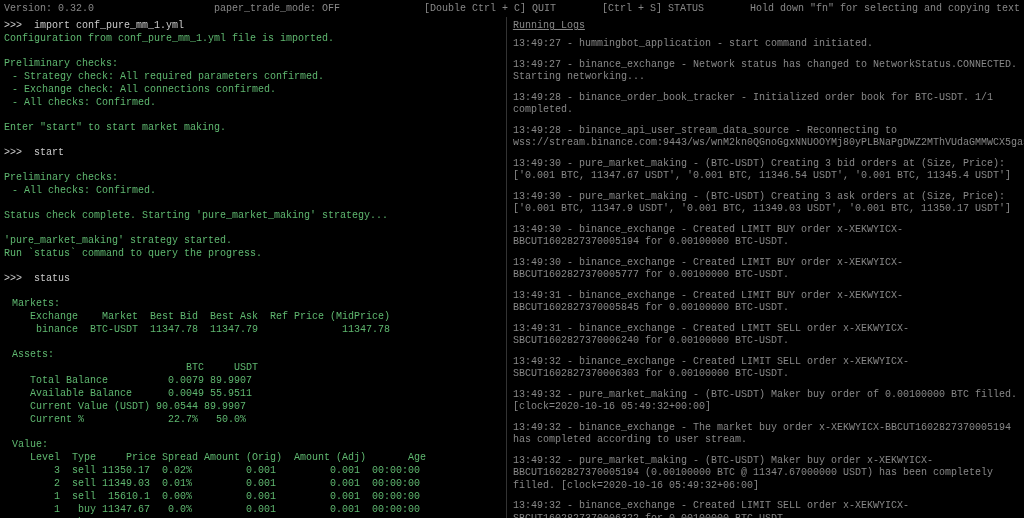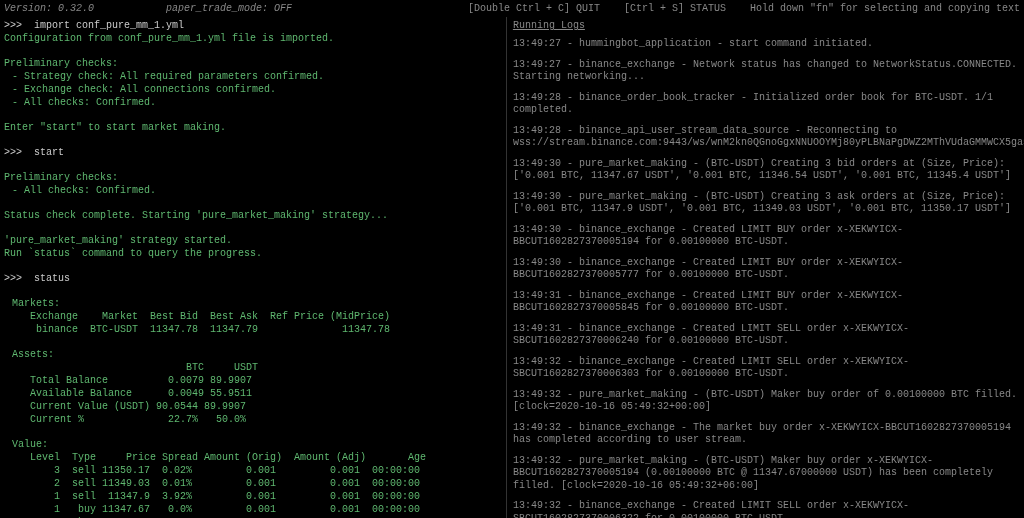--- a/index.html
+++ b/index.html
@@ -12,22 +12,22 @@
       width: 1024px;
       height: 518px;
       overflow: hidden;
     }
     .header {
       display: flex;
       justify-content: space-between;
       padding: 2px 4px;
       color: #888;
     }
-    .header-left { display: flex; gap: 72px; font-style: italic; }
-    .header-right { display: flex; gap: 24px; }
+    .header-left { display: flex; gap: 120px; }
+    .header-right { display: flex; gap: 46px; }
     .container {
       display: flex;
       height: calc(100% - 14px);
     }
     .left-pane {
       width: 49.5%;
       padding: 2px 4px;
       border-right: 1px solid #333;
       display: flex;
       flex-direction: column;
@@ -105,21 +105,21 @@
       <div class="table-row green indent1">   Total Balance          0.0079 89.9907</div>
       <div class="table-row green indent1">   Available Balance      0.0049 55.9511</div>
       <div class="table-row green indent1">   Current Value (USDT) 90.0544 89.9907</div>
       <div class="table-row green indent1">   Current %              22.7%   50.0%</div>
       <div class="spacer"></div>
       <div class="line green indent1">Value:</div>
       <div class="table-row green indent1">   Level  Type     Price Spread Amount (Orig)  Amount (Adj)       Age</div>
       <div id="orders-rows">
           <div class="table-row green indent1">       3  sell 11350.17  0.02%         0.001         0.001  00:00:00</div>
           <div class="table-row green indent1">       2  sell 11349.03  0.01%         0.001         0.001  00:00:00</div>
-          <div class="table-row green indent1">       1  sell  11347.9  3.92%         0.001         0.001  00:00:00</div>
+          <div class="table-row green indent1">       1  sell  15610.1  0.00%         0.001         0.001  00:00:00</div>
           <div class="table-row green indent1">       1   buy 11347.67   0.0%         0.001         0.001  00:00:00</div>
           <div class="table-row green indent1">       2   buy 11346.54  0.01%         0.001         0.001  00:00:00</div>
         </div>
 
     </div>
 
   </div>
 
   <div class="right-pane">
     <div class="running-title">Running Logs</div>

